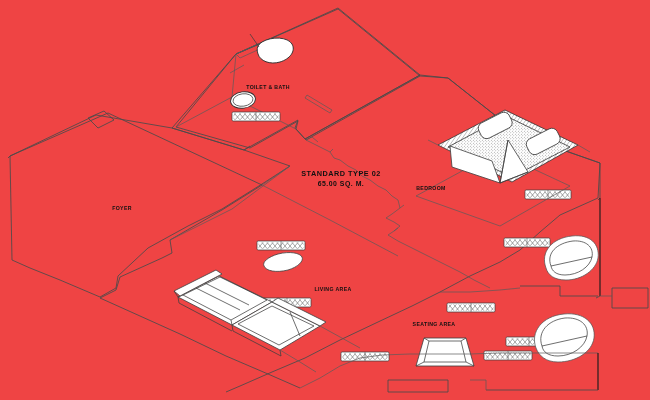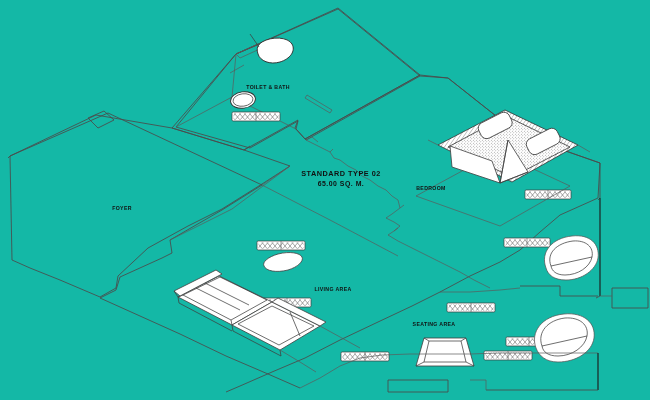--- a/index.html
+++ b/index.html
@@ -10,21 +10,21 @@
   body {
     width: 650px;
     height: 400px;
     overflow: hidden;
     font-family: "Liberation Sans", sans-serif;
   }
   #plan-root {
     position: relative;
     width: 650px;
     height: 400px;
-    background: #14b8a6;
+    background: #ef4444;
     text-align: center;
   }
   #plan-svg {
     position: absolute;
     top: 0;
     left: 0;
     width: 650px;
     height: 400px;
     display: block;
   }

